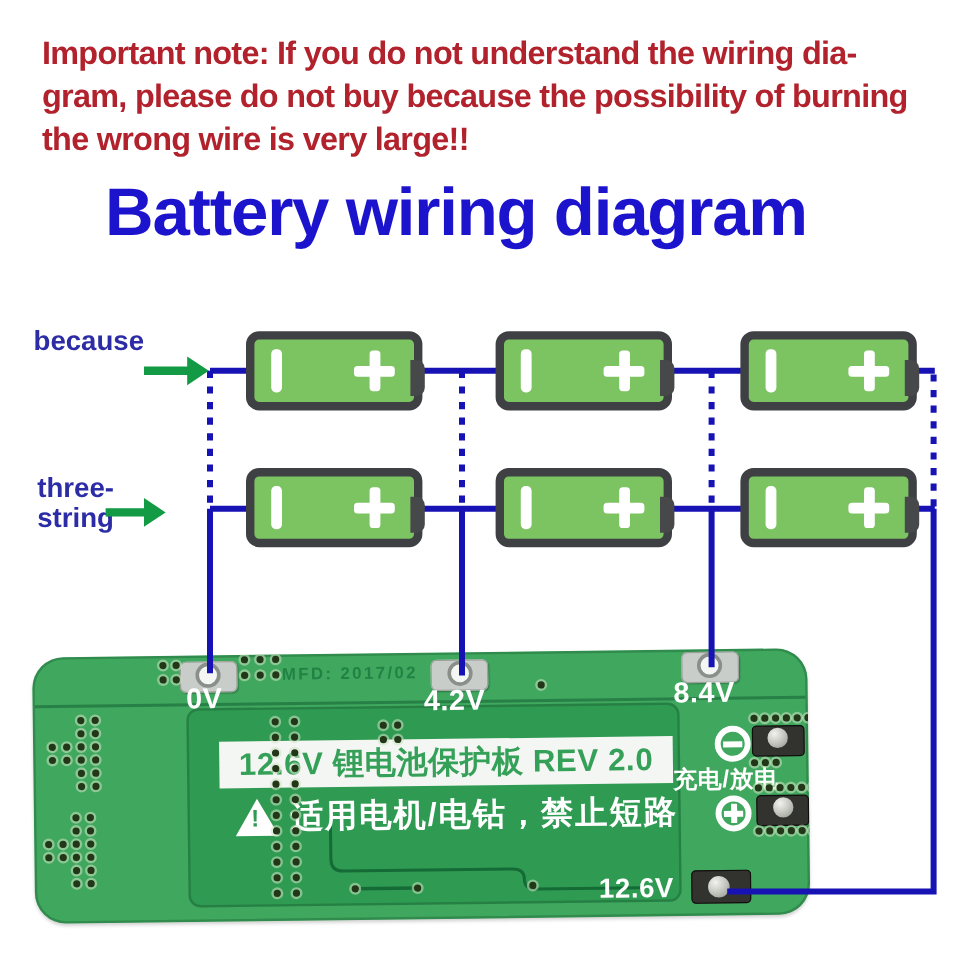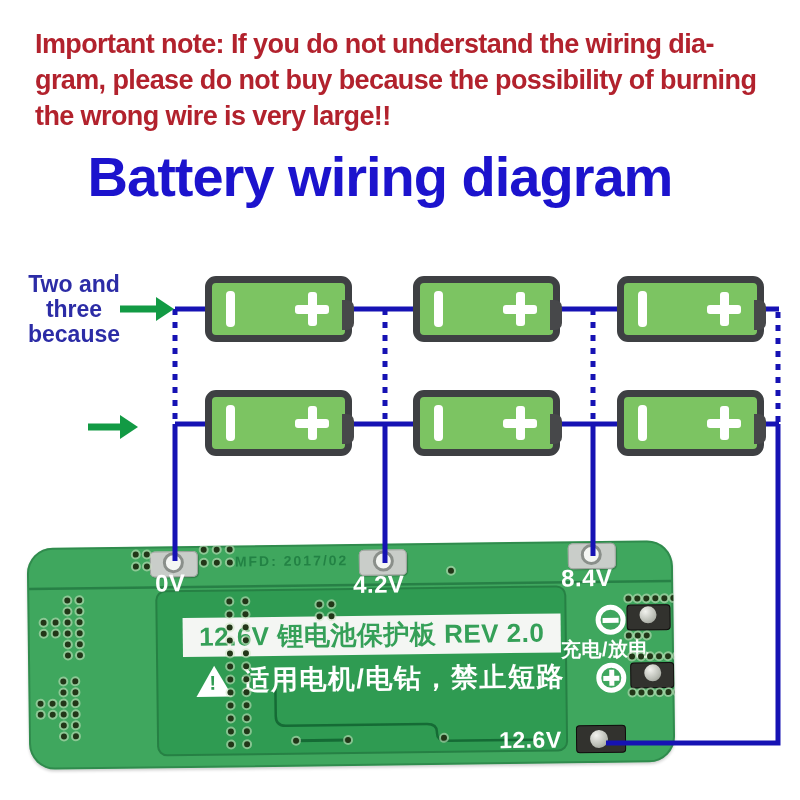--- a/index.html
+++ b/index.html
@@ -266,17 +266,19 @@
     <span class="bat-minus"></span>
     <span class="bat-plus"></span>
   </div>
   <div class="battery" style="left:617px;top:390px;">
     <span class="bat-nub"></span>
     <span class="bat-minus"></span>
     <span class="bat-plus"></span>
   </div>
 
   <div class="abs rowlabel rowlabel-1">
-    <div>Two and three</div>
     <div>because</div>
   </div>
+  <div class="abs rowlabel rowlabel-2">
+    <div>three-string</div>
+  </div>
 
 </div>
 
 </body></html>

